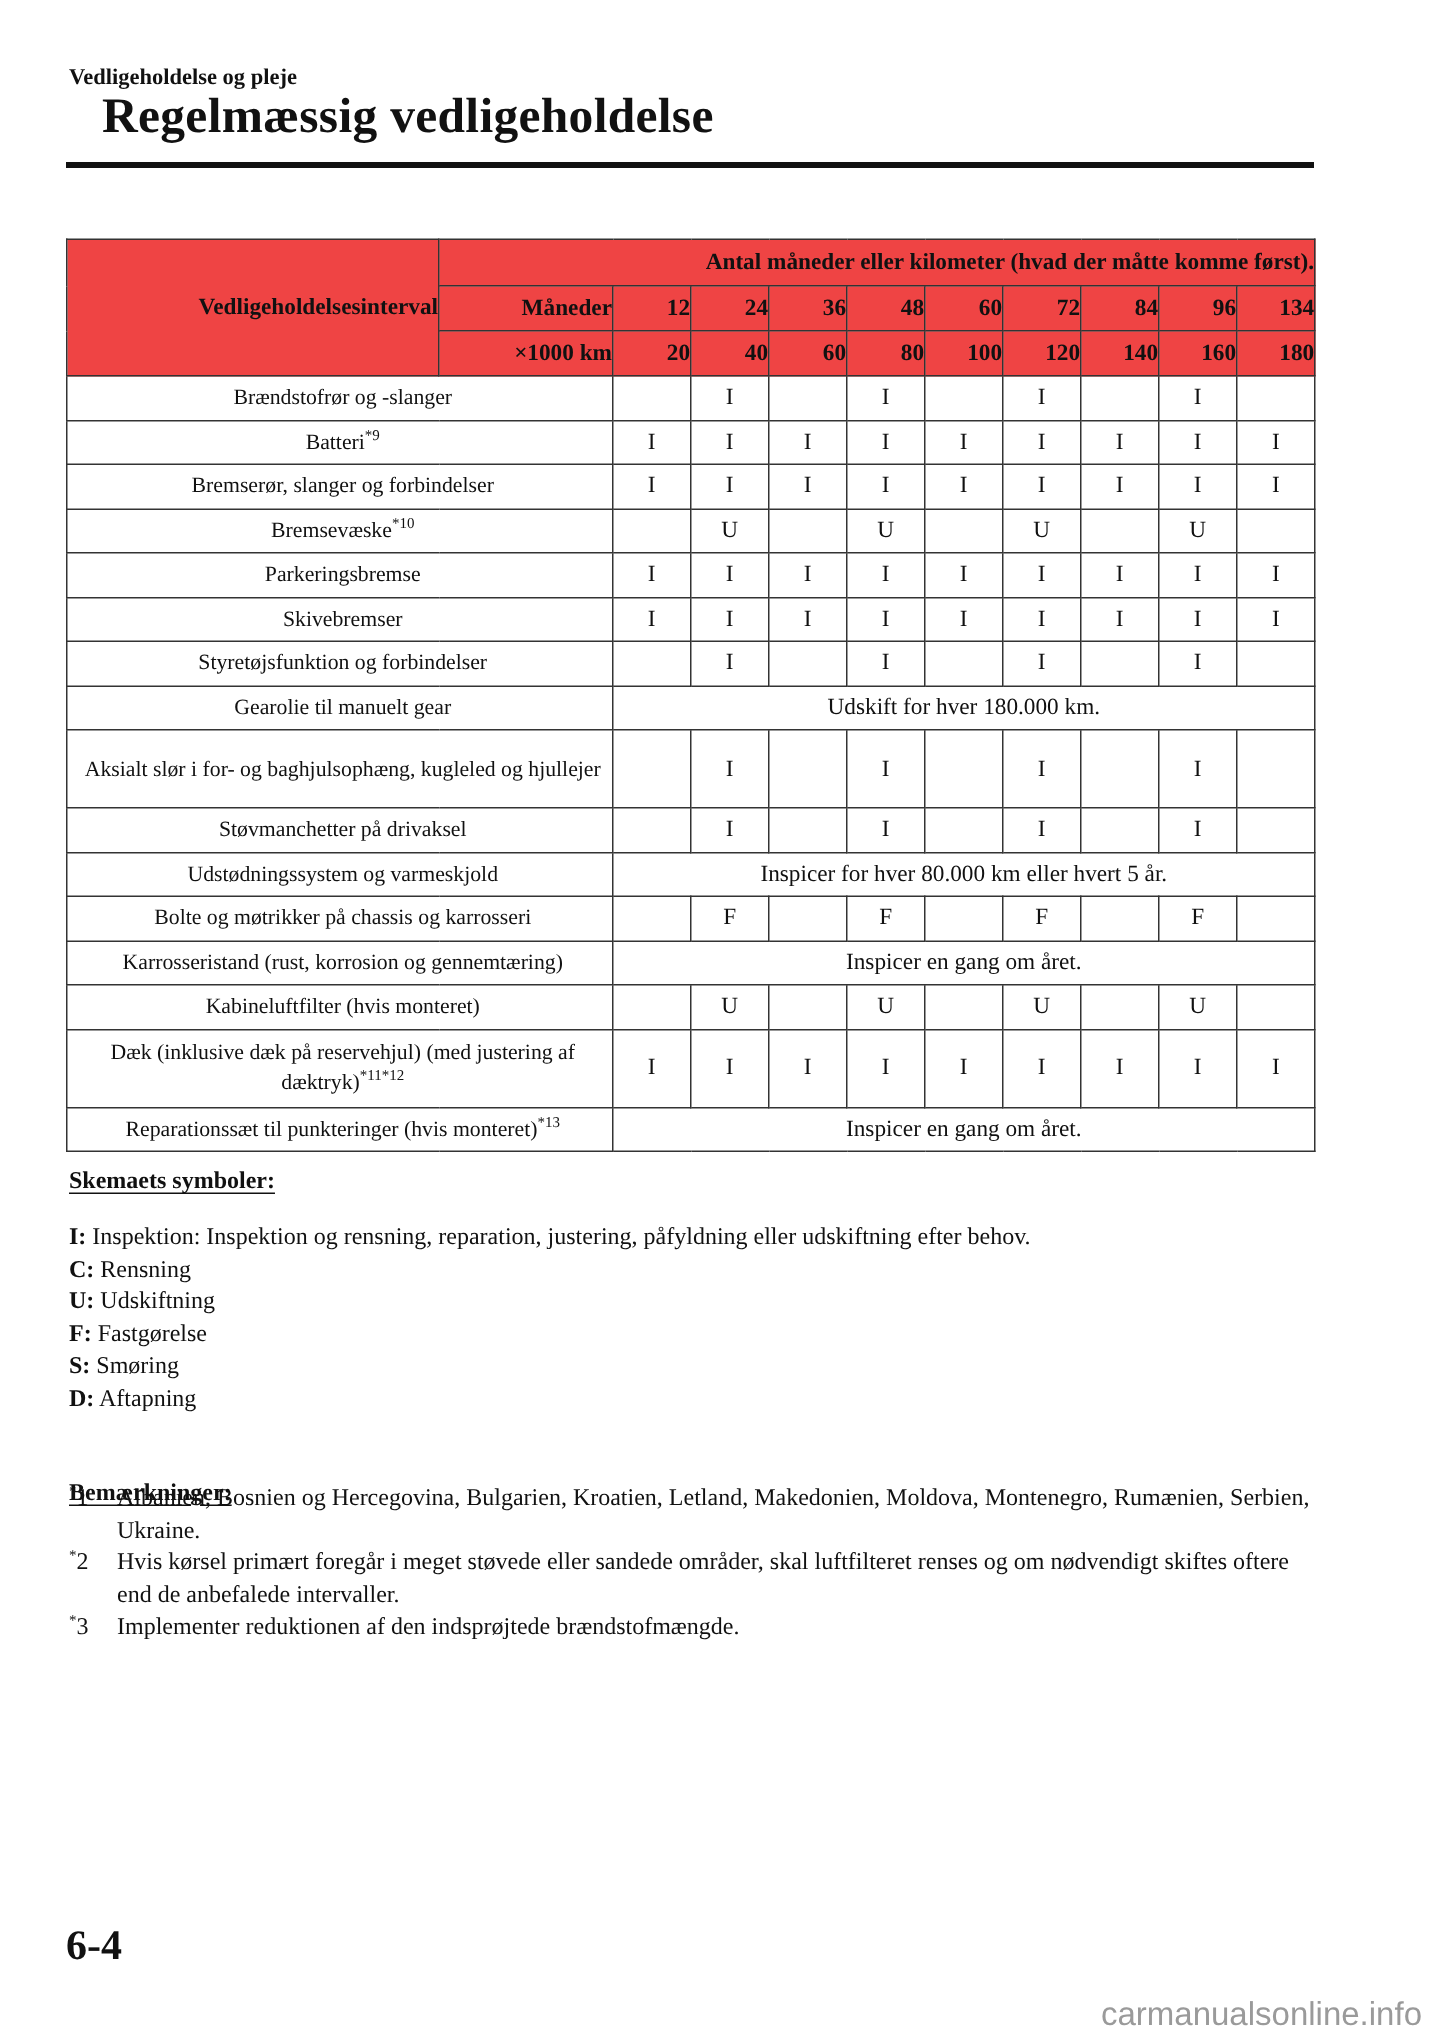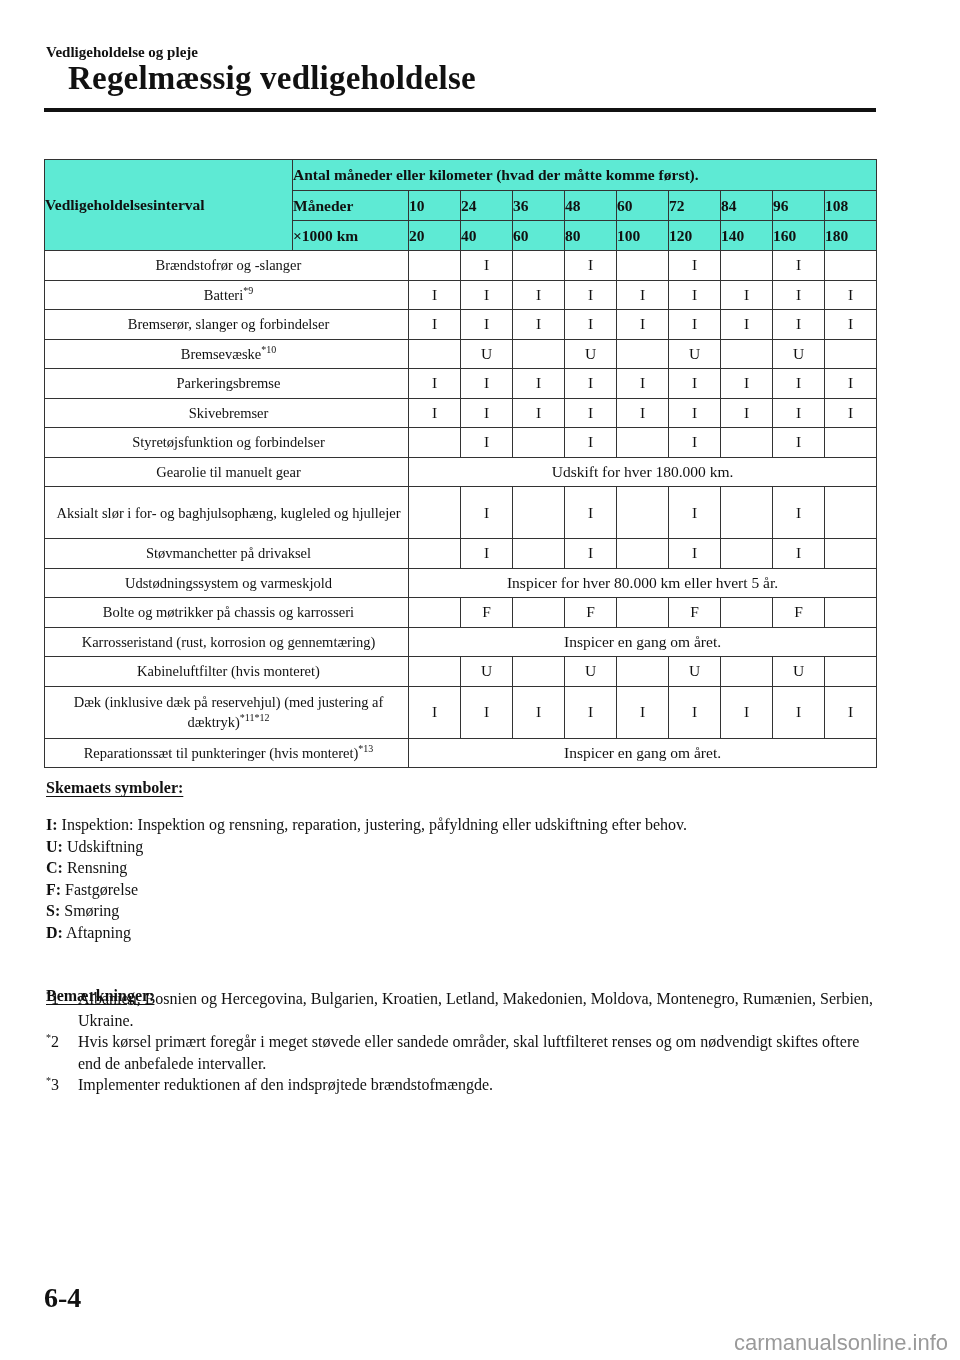--- a/index.html
+++ b/index.html
@@ -3,21 +3,21 @@
 <meta charset="utf-8">
 <style>
   html, body { margin:0; padding:0; background:#ffffff; }
   body { width:960px; height:1360px; position:relative; font-family:"Liberation Serif", "DejaVu Serif", serif; color:#111; overflow:hidden; }
   .section-label { position:absolute; left:46px; top:44px; font-size:15px; font-weight:bold;text-align:right; }
   .page-title { position:absolute; left:44px; top:60px; font-size:33px; font-weight:bold; letter-spacing:0.2px;margin-left:24px; }
   .title-rule { position:absolute; left:44px; top:108px; width:832px; height:4px; background:#111; }
 
   table.sched { position:absolute; left:44px; top:159px; width:832px; border-collapse:collapse; table-layout:fixed; font-size:15px; }
   table.sched td, table.sched th { border:1.3px solid #333; padding:0; }
-  table.sched thead th { background:#5eead4; font-weight:bold; text-align:left; height:29px; font-size:15.5px; }
+  table.sched thead th { background:#ef4444; font-weight:bold; text-align:right; height:29px; font-size:15.5px; }
   table.sched thead th.span-title { height:30px; }
   table.sched tbody td { height:28.5px; text-align:center; font-size:15.5px; }
   table.sched tbody td.lbl { text-align:center; padding-left:4px; font-size:14.5px; line-height:20px; }
   table.sched tbody tr.tall td { height:51px; }
   sup { font-size:10px; vertical-align:6px; line-height:0; }
 
   .legend-heading { position:absolute; left:46px; top:779px; font-size:16px; font-weight:bold; text-decoration:underline; text-underline-offset:3px;text-align:center; }
   .legend { position:absolute; left:46px; top:814px; font-size:16px; line-height:21.5px; }
   .legend b { font-weight:bold; }
   .notes-heading { position:absolute; left:46px; top:955px; font-size:16px; font-weight:bold; text-decoration:underline; text-underline-offset:3px;margin-top:32px; }
@@ -50,29 +50,29 @@
       <col style="width:52px">
       <col style="width:52px">
   </colgroup>
   <thead>
     <tr>
       <th rowspan="3">Vedligeholdelsesinterval</th>
       <th colspan="10" class="span-title">Antal måneder eller kilometer (hvad der måtte komme først).</th>
     </tr>
     <tr id="months-row">
       <th>Måneder</th>
-    <th>10</th>
+    <th>12</th>
         <th>24</th>
         <th>36</th>
         <th>48</th>
         <th>60</th>
         <th>72</th>
         <th>84</th>
         <th>96</th>
-        <th>108</th>
+        <th>134</th>
       </tr>
     <tr id="km-row">
       <th>×1000 km</th>
     <th>20</th>
         <th>40</th>
         <th>60</th>
         <th>80</th>
         <th>100</th>
         <th>120</th>
         <th>140</th>
@@ -240,22 +240,22 @@
       <tr>
         <td class="lbl" colspan="2"><span>Reparationssæt til punkteringer (hvis monteret)</span><sup>*13</sup></td>
         <td colspan="9">Inspicer en gang om året.</td>
       </tr>
     </tbody>
 </table>
 
 <div class="legend-heading">Skemaets symboler:</div>
 <div class="legend" id="legend">
     <div><b>I:</b> <span>Inspektion: Inspektion og rensning, reparation, justering, påfyldning eller udskiftning efter behov.</span></div>
+    <div><b>C:</b> <span>Rensning</span></div>
     <div><b>U:</b> <span>Udskiftning</span></div>
-    <div><b>C:</b> <span>Rensning</span></div>
     <div><b>F:</b> <span>Fastgørelse</span></div>
     <div><b>S:</b> <span>Smøring</span></div>
     <div><b>D:</b> <span>Aftapning</span></div>
   </div>
 
 <div class="notes-heading">Bemærkninger:</div>
 <div class="notes" id="notes">
     <div class="note">
       <div class="num"><sup>*</sup><span>1</span></div>
       <div class="txt">

